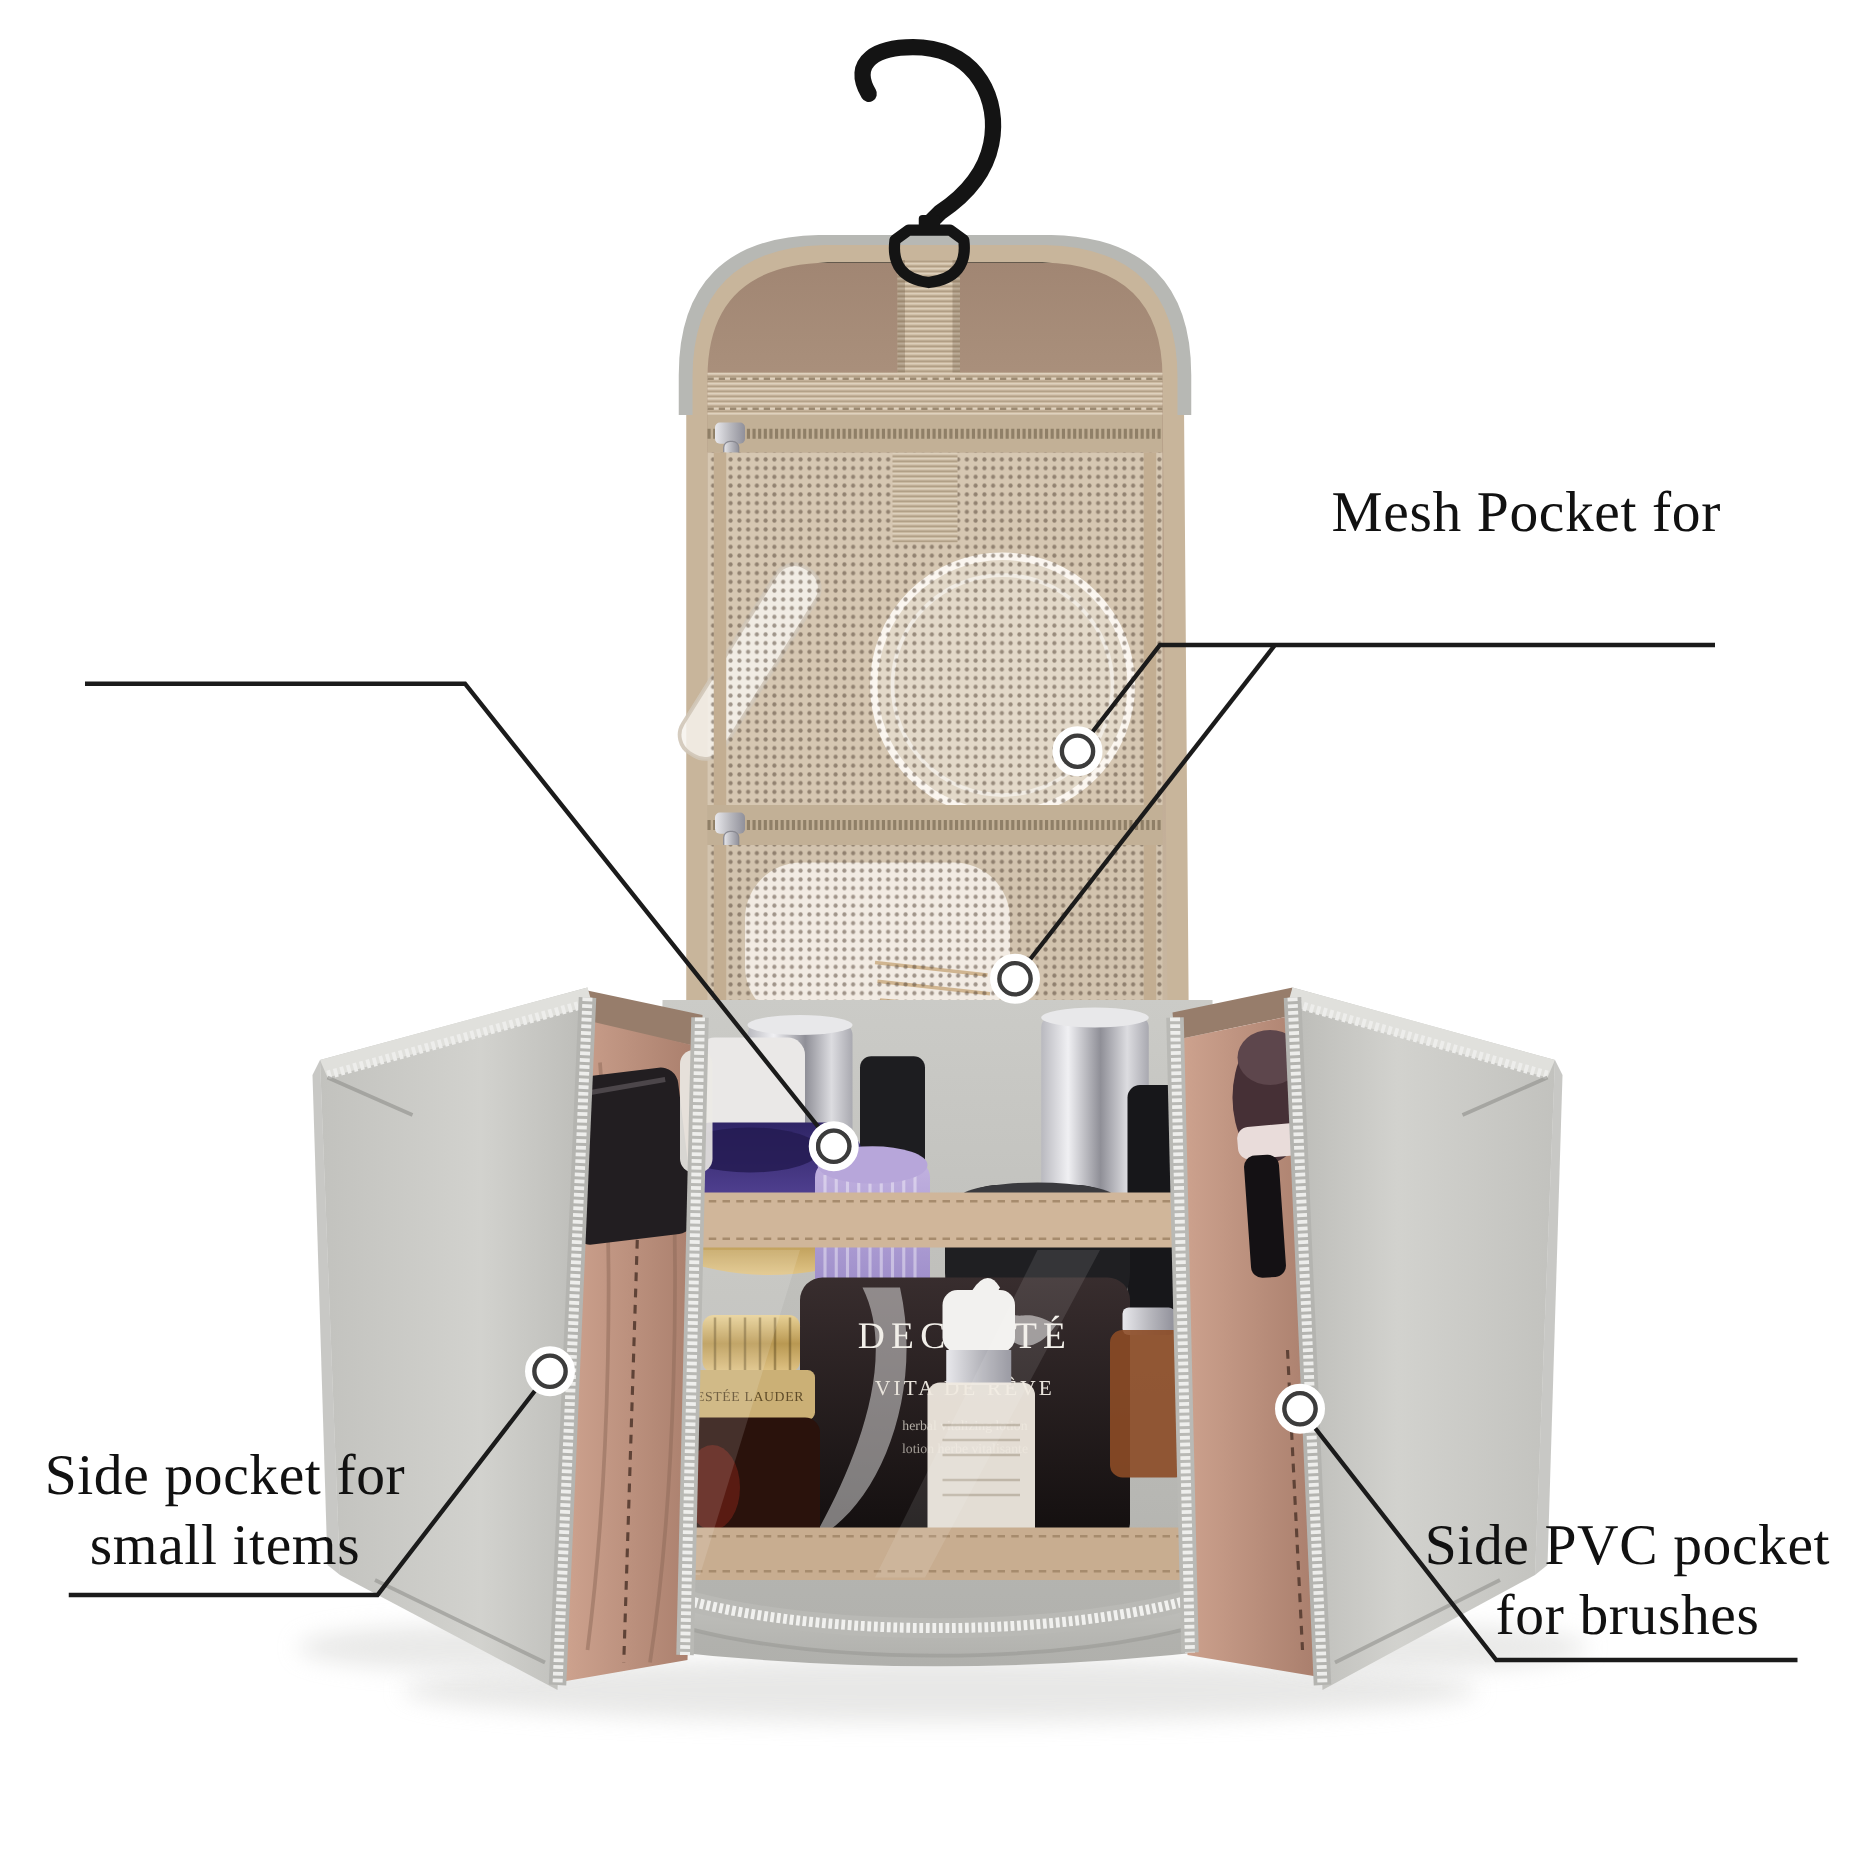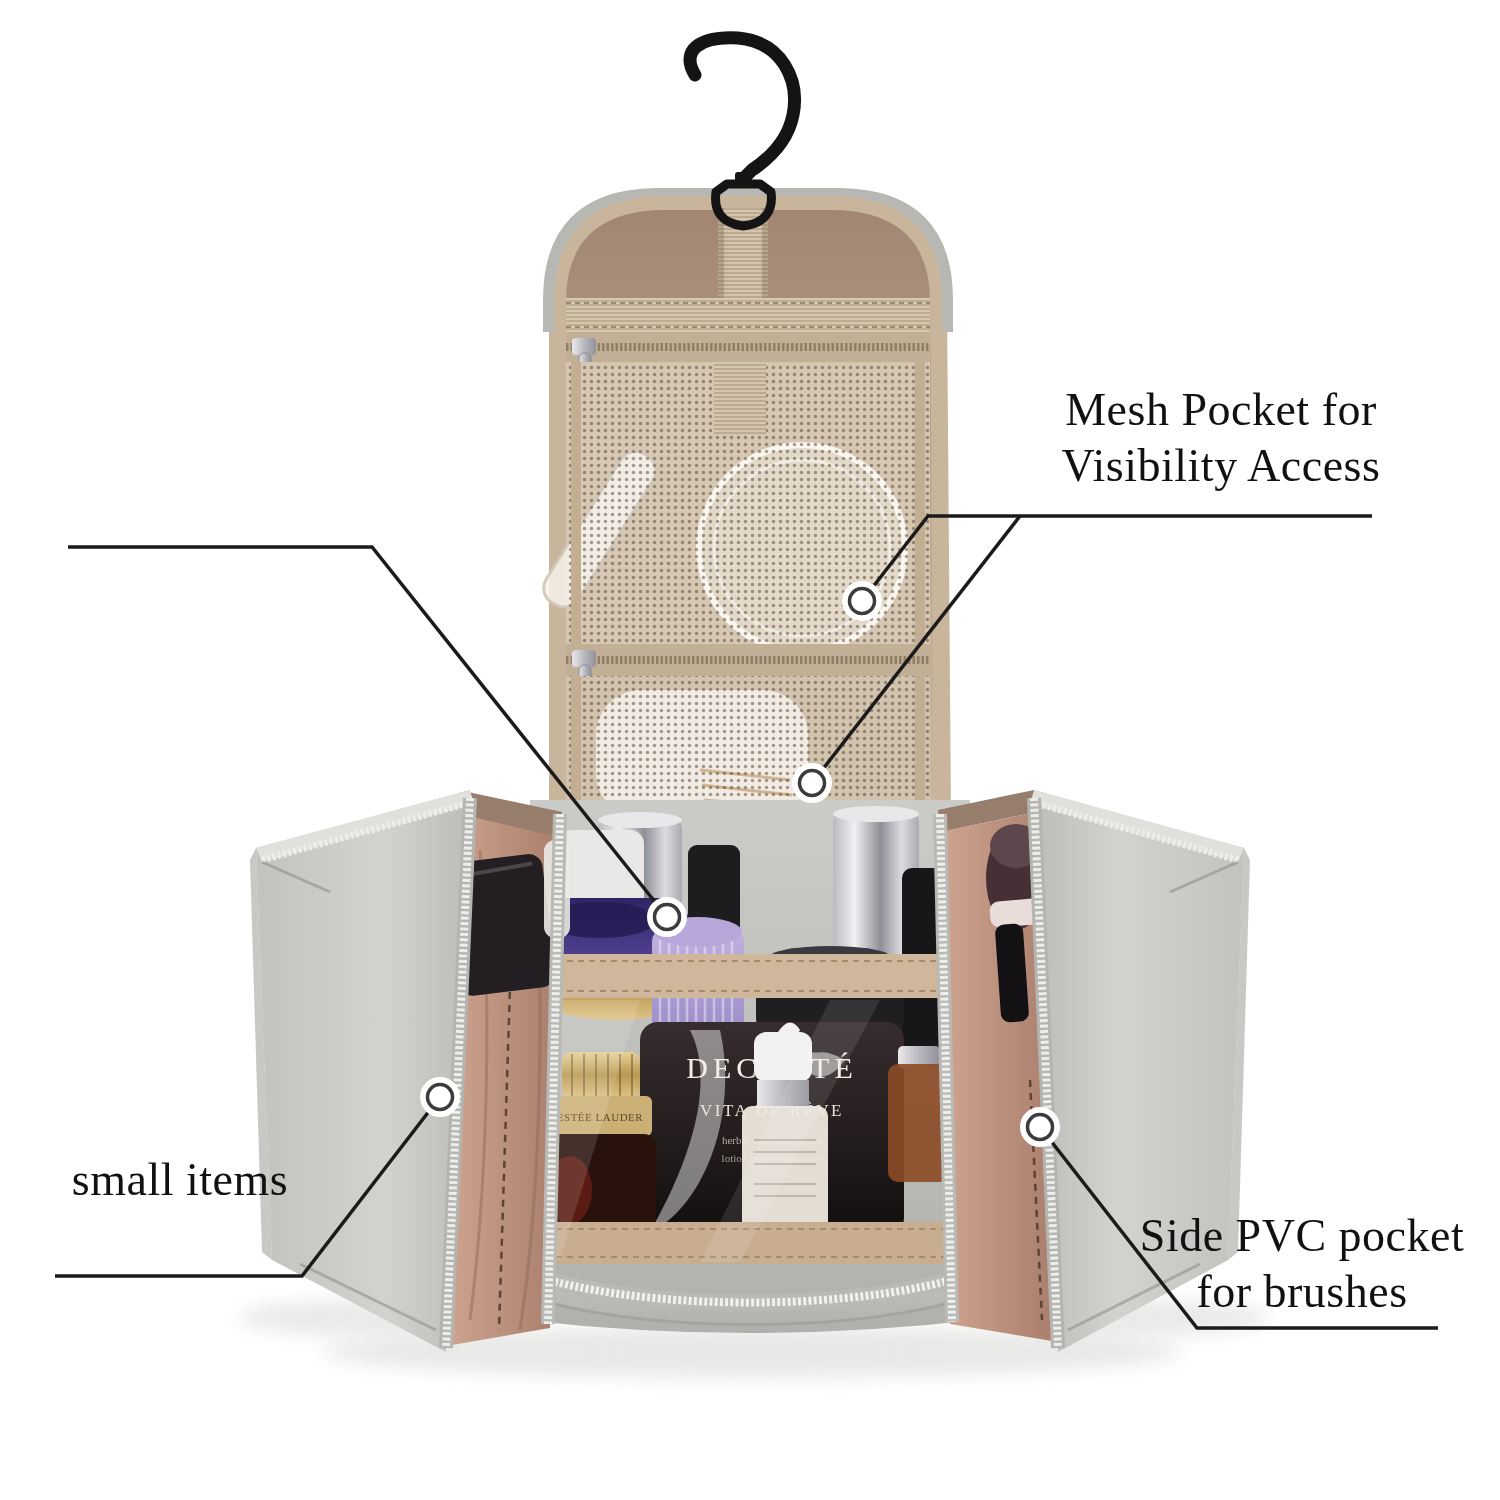--- a/index.html
+++ b/index.html
@@ -361,23 +361,23 @@
       <circle cx="1040" cy="1127" r="17" fill="none" stroke="#ffffff" stroke-width="6"></circle>
           <circle cx="1040" cy="1127" r="12.5" fill="#ffffff" stroke="#3c3c3c" stroke-width="3.5"></circle>
     </g>
   </g>
 </svg>
 
 <div class="callout-label" style="left:35px;top:410px;width:380px;">
 </div>
 <div class="callout-label" style="left:991px;top:382px;width:460px;">
   <span>Mesh Pocket for</span>
-  <span>Visibility Access</span>
 </div>
 <div class="callout-label" style="left:0px;top:1152px;width:360px;">
+  <span>Side pocket for</span>
   <span>small items</span>
 </div>
 <div class="callout-label" style="left:1092px;top:1208px;width:420px;">
   <span>Side PVC pocket</span>
   <span>for brushes</span>
 </div>
 
 </div>
 
 </body></html>

